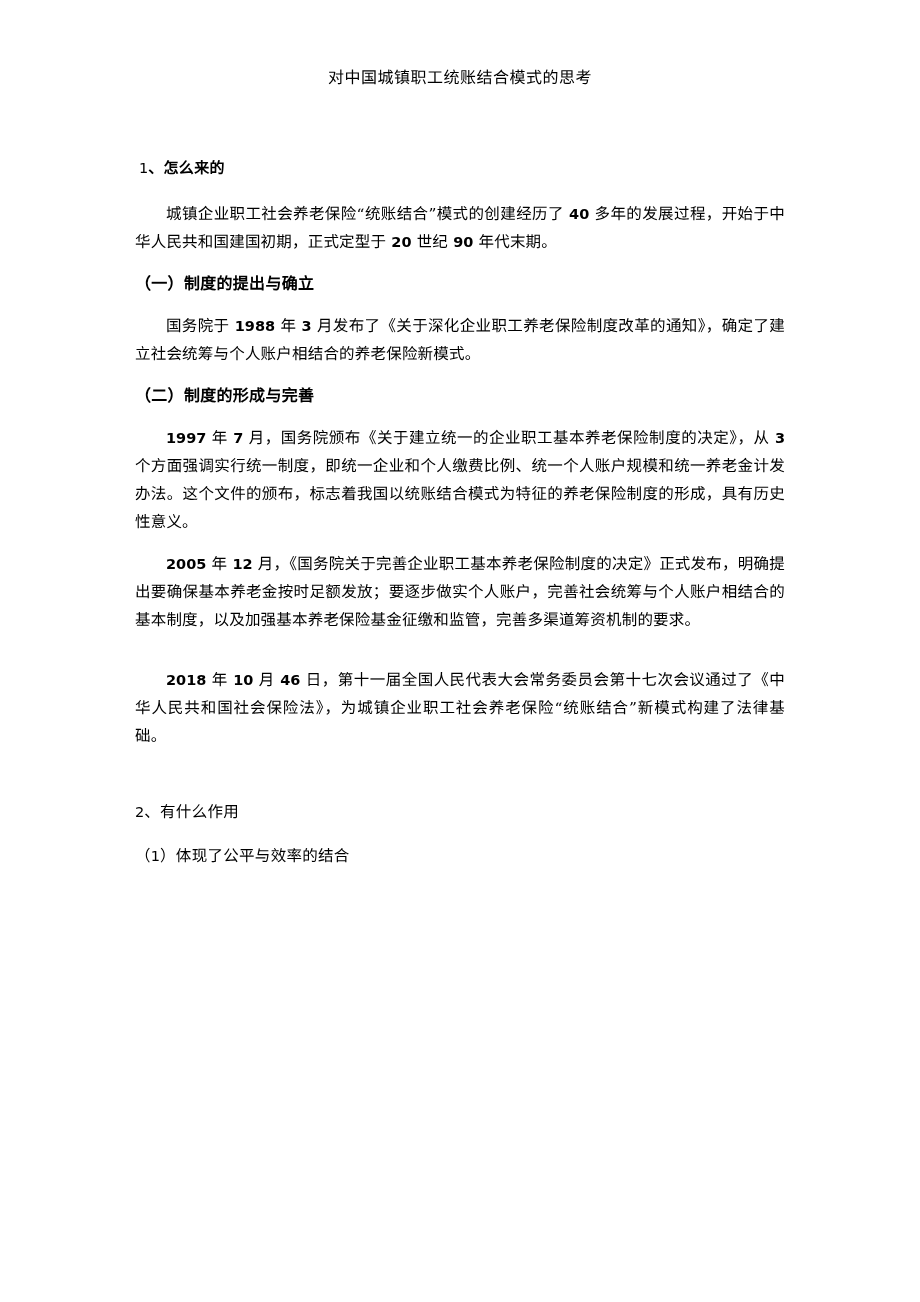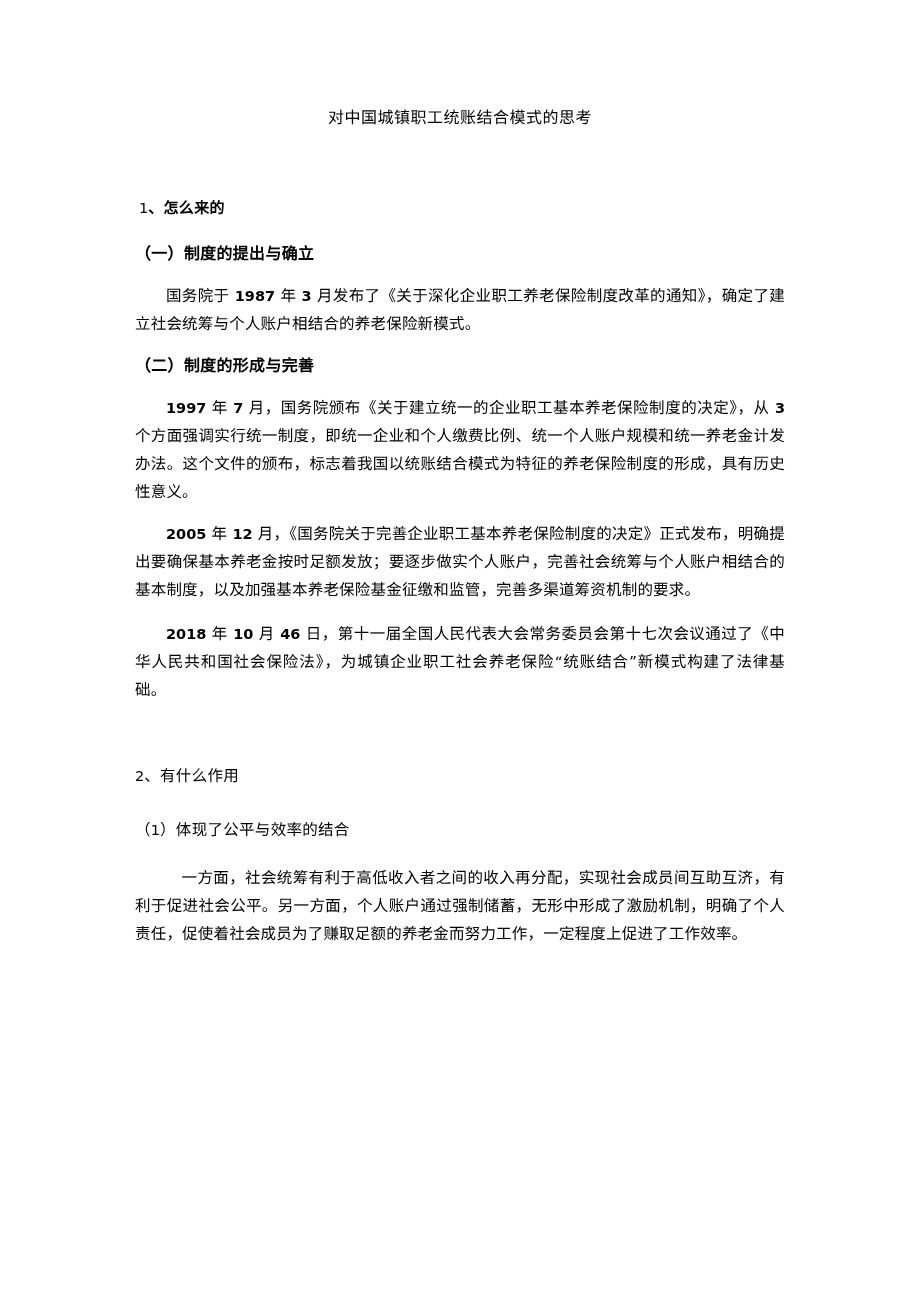--- a/index.html
+++ b/index.html
@@ -15,21 +15,21 @@
     overflow: hidden;
     font-family: "DejaVu Serif", "Liberation Serif", serif;
     color: #000000;
     -webkit-font-smoothing: antialiased;
   }
 
   .page {
     box-sizing: border-box;
     width: 920px;
     min-height: 1302px;
-    padding: 104px 135px 60px 135px;
+    padding: 64px 135px 60px 135px;
     background: #ffffff;
   }
 
   
   .doc-title {
     font-family: "DejaVu Serif", "Liberation Serif", serif;
     font-size: 16px;
     font-weight: 400;
     text-align: center;
     letter-spacing: 0.5px;
@@ -52,21 +52,21 @@
     font-weight: 700;
     line-height: 28px;
     margin: 0 0 14px 0;
     letter-spacing: 0.3px;
   }
   
   .h-major-light {
     font-family: "DejaVu Serif", "Liberation Serif", serif;
     font-size: 15.5px;
     font-weight: 400;
-    line-height: 40px;
+    line-height: 20px;
     margin: 0 0 20px 0;
     letter-spacing: 0.3px;
   }
   .h-sub-light {
     font-family: "DejaVu Serif", "Liberation Serif", serif;
     font-size: 15.5px;
     font-weight: 400;
     line-height: 28px;
     margin: 0 0 20px 0;
     letter-spacing: 0.3px;
@@ -78,21 +78,21 @@
     font-size: 15.5px;
     font-weight: 400;
     line-height: 28px;
     text-align: justify;
     text-justify: inter-ideograph;
     letter-spacing: 0.2px;
     text-indent: 2em;
     margin: 0 0 14px 0;
   }
   .para.indent-3 { text-indent: 3em; }
-  .para.gap-after  { margin-bottom: 16px; }
+  .para.gap-after  { margin-bottom: 32px; }
 
   
   .num {
     font-family: "DejaVu Sans", "Liberation Sans", sans-serif;
     font-weight: 700;
     font-size: 14.5px;
     letter-spacing: 0;
   }
   .num-reg {
     font-family: "DejaVu Sans", "Liberation Sans", sans-serif;
@@ -105,35 +105,35 @@
 </style>
 </head>
 <body>
 
 <div class="page">
 
   <h1 class="doc-title">对中国城镇职工统账结合模式的思考</h1>
 
   <h2 class="h-major"><span class="num-reg">1</span>、怎么来的</h2>
 
+  <p class="para">城镇企业职工社会养老保险“统账结合”模式的创建经历了 <span class="num">40</span> 多年的发展过程，开始于中华人民共和国建国初期，正式定型于 <span class="num">20</span> 世纪 <span class="num">90</span> 年代末期。</p>
 
   <h3 class="h-sub">（一）制度的提出与确立</h3>
 
 
-  <p class="para">国务院于 <span class="num">1987</span> 年 <span class="num">3</span> 月发布了《关于深化企业职工养老保险制度改革的通知》，确定了建立社会统筹与个人账户相结合的养老保险新模式。</p>
+  <p class="para">国务院于 <span class="num">1988</span> 年 <span class="num">3</span> 月发布了《关于深化企业职工养老保险制度改革的通知》，确定了建立社会统筹与个人账户相结合的养老保险新模式。</p>
 
   <h3 class="h-sub">（二）制度的形成与完善</h3>
 
   <p class="para"><span class="num">1997</span> 年 <span class="num">7</span> 月，国务院颁布《关于建立统一的企业职工基本养老保险制度的决定》，从 <span class="num">3</span> 个方面强调实行统一制度，即统一企业和个人缴费比例、统一个人账户规模和统一养老金计发办法。这个文件的颁布，标志着我国以统账结合模式为特征的养老保险制度的形成，具有历史性意义。</p>
 
   <p class="para gap-after"><span class="num">2005</span> 年 <span class="num">12</span> 月，《国务院关于完善企业职工基本养老保险制度的决定》正式发布，明确提出要确保基本养老金按时足额发放；要逐步做实个人账户，完善社会统筹与个人账户相结合的基本制度，以及加强基本养老保险基金征缴和监管，完善多渠道筹资机制的要求。</p>
 
   <p class="para"><span class="num">2018</span> 年 <span class="num">10</span> 月 <span class="num">46</span> 日，第十一届全国人民代表大会常务委员会第十七次会议通过了《中华人民共和国社会保险法》，为城镇企业职工社会养老保险“统账结合”新模式构建了法律基础。</p>
 
   <div class="spacer-block"></div>
 
   <h2 class="h-major-light"><span class="num-reg">2</span>、有什么作用</h2>
 
   <h3 class="h-sub-light">（<span class="num-reg">1</span>）体现了公平与效率的结合</h3>
 
-  <p class="para indent-3">一方面，社会统筹有利于高低收入者之间的收入再分配，实现社会成员间互助互济，有利于促进社会公平。另一方面，个人账户通过强制储蓄，无形中形成了激励机制，明确了个人责任，促使着社会成员为了赚取足额的养老金而努力工作，一定程度上促进了工作效率。</p>
 
 </div>
 
 </body></html>

